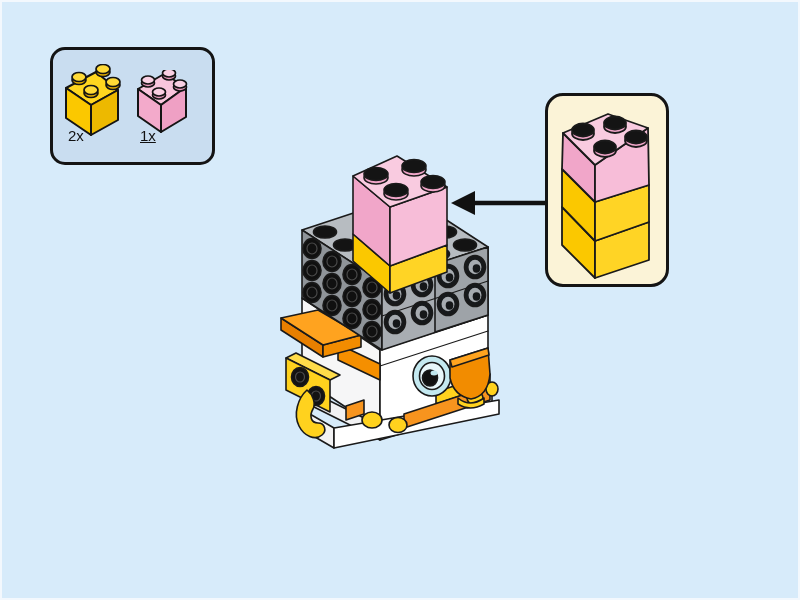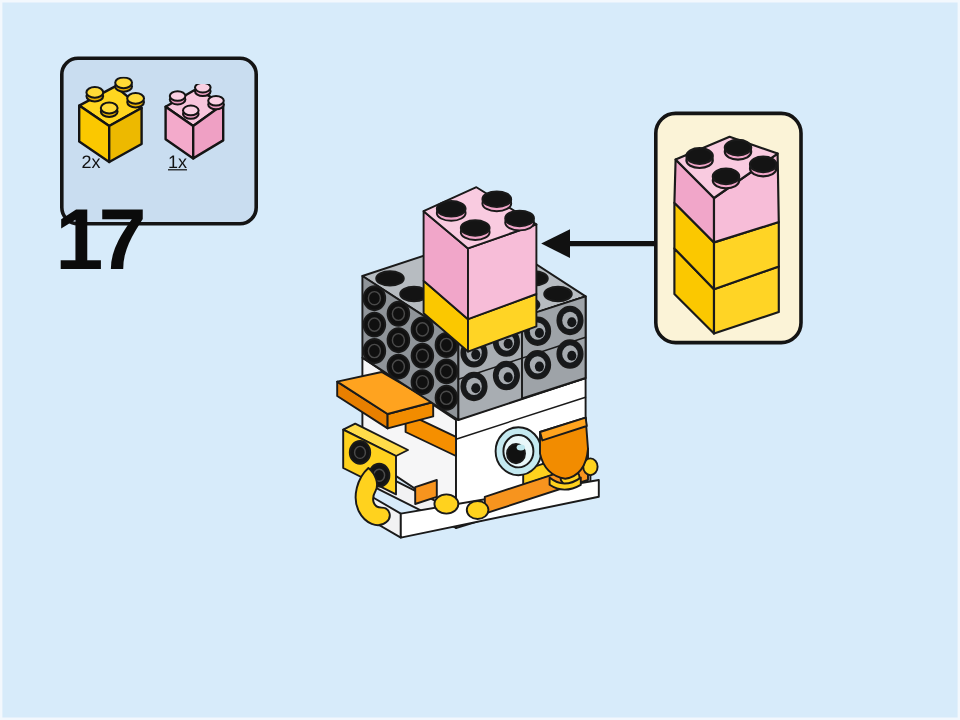--- a/index.html
+++ b/index.html
@@ -1,19 +1,19 @@
 <!DOCTYPE html>
 <html><head>
 <meta charset="utf-8">
 <style>
   html,body{margin:0;padding:0;width:800px;height:600px;overflow:hidden;
     font-family:"Liberation Sans",sans-serif;}
   .page{position:absolute;inset:0;background:#D7EBFA;
     box-shadow:inset 0 0 0 2px #F3F8FD;}
-  .parts-panel{position:absolute;left:50px;top:47px;width:165px;height:141px;
+  .parts-panel{position:absolute;left:50px;top:47px;width:165px;height:118px;
     background:#C9DDF0;border:3px solid #141414;border-radius:15px;box-sizing:border-box;}
   .part-brick{position:absolute;}
   .part-label{position:absolute;font-size:15px;color:#111;font-weight:400;}
   .step-number{position:absolute;left:46px;top:164px;font-size:72px;font-weight:bold;
     color:#0b0b0b;letter-spacing:-4px;line-height:1;}
   .callout-panel{position:absolute;left:545px;top:93px;width:124px;height:194px;
     background:#FBF3D7;border:3px solid #141414;border-radius:18px;box-sizing:border-box;}
   .model-svg{position:absolute;left:270px;top:148px;}
   .arrow-svg{position:absolute;left:448px;top:188px;}
   svg{display:block;}
@@ -56,21 +56,20 @@
           <ellipse cx="44" cy="17" rx="6.5" ry="4" fill="#EC9CC0"></ellipse>
             <ellipse cx="44" cy="14" rx="6.5" ry="4" fill="#F9CFE2"></ellipse>
           <ellipse cx="23" cy="25" rx="6.5" ry="4" fill="#EC9CC0"></ellipse>
             <ellipse cx="23" cy="22" rx="6.5" ry="4" fill="#F9CFE2"></ellipse>
         </g>
       </g>
     </svg>
     <span class="part-label" style="left:87px;top:77px;text-decoration:underline;">1x</span>
   </div>
 
-  <div class="step-number">17</div>
 
   <svg class="model-svg" width="245" height="315" viewBox="270 148 245 315">
     <g stroke="#1a1a1a" stroke-width="1.6" stroke-linejoin="round" stroke-linecap="round">
 
       <path d="M302,298 L380,350 L380,430 L302,378 Z" fill="#F6F6F7"></path>
       <path d="M380,350 L488,315 L488,396 L380,430 Z" fill="#FFFFFF"></path>
       <path d="M380,366 L488,331" fill="none" stroke-width="1.2"></path>
 
       <path d="M312,392 L380,426 L380,440 L312,406 Z" fill="#F2F2F3"></path>
       <path d="M380,426 L492,392 L492,406 L380,440 Z" fill="#FFFFFF"></path>

